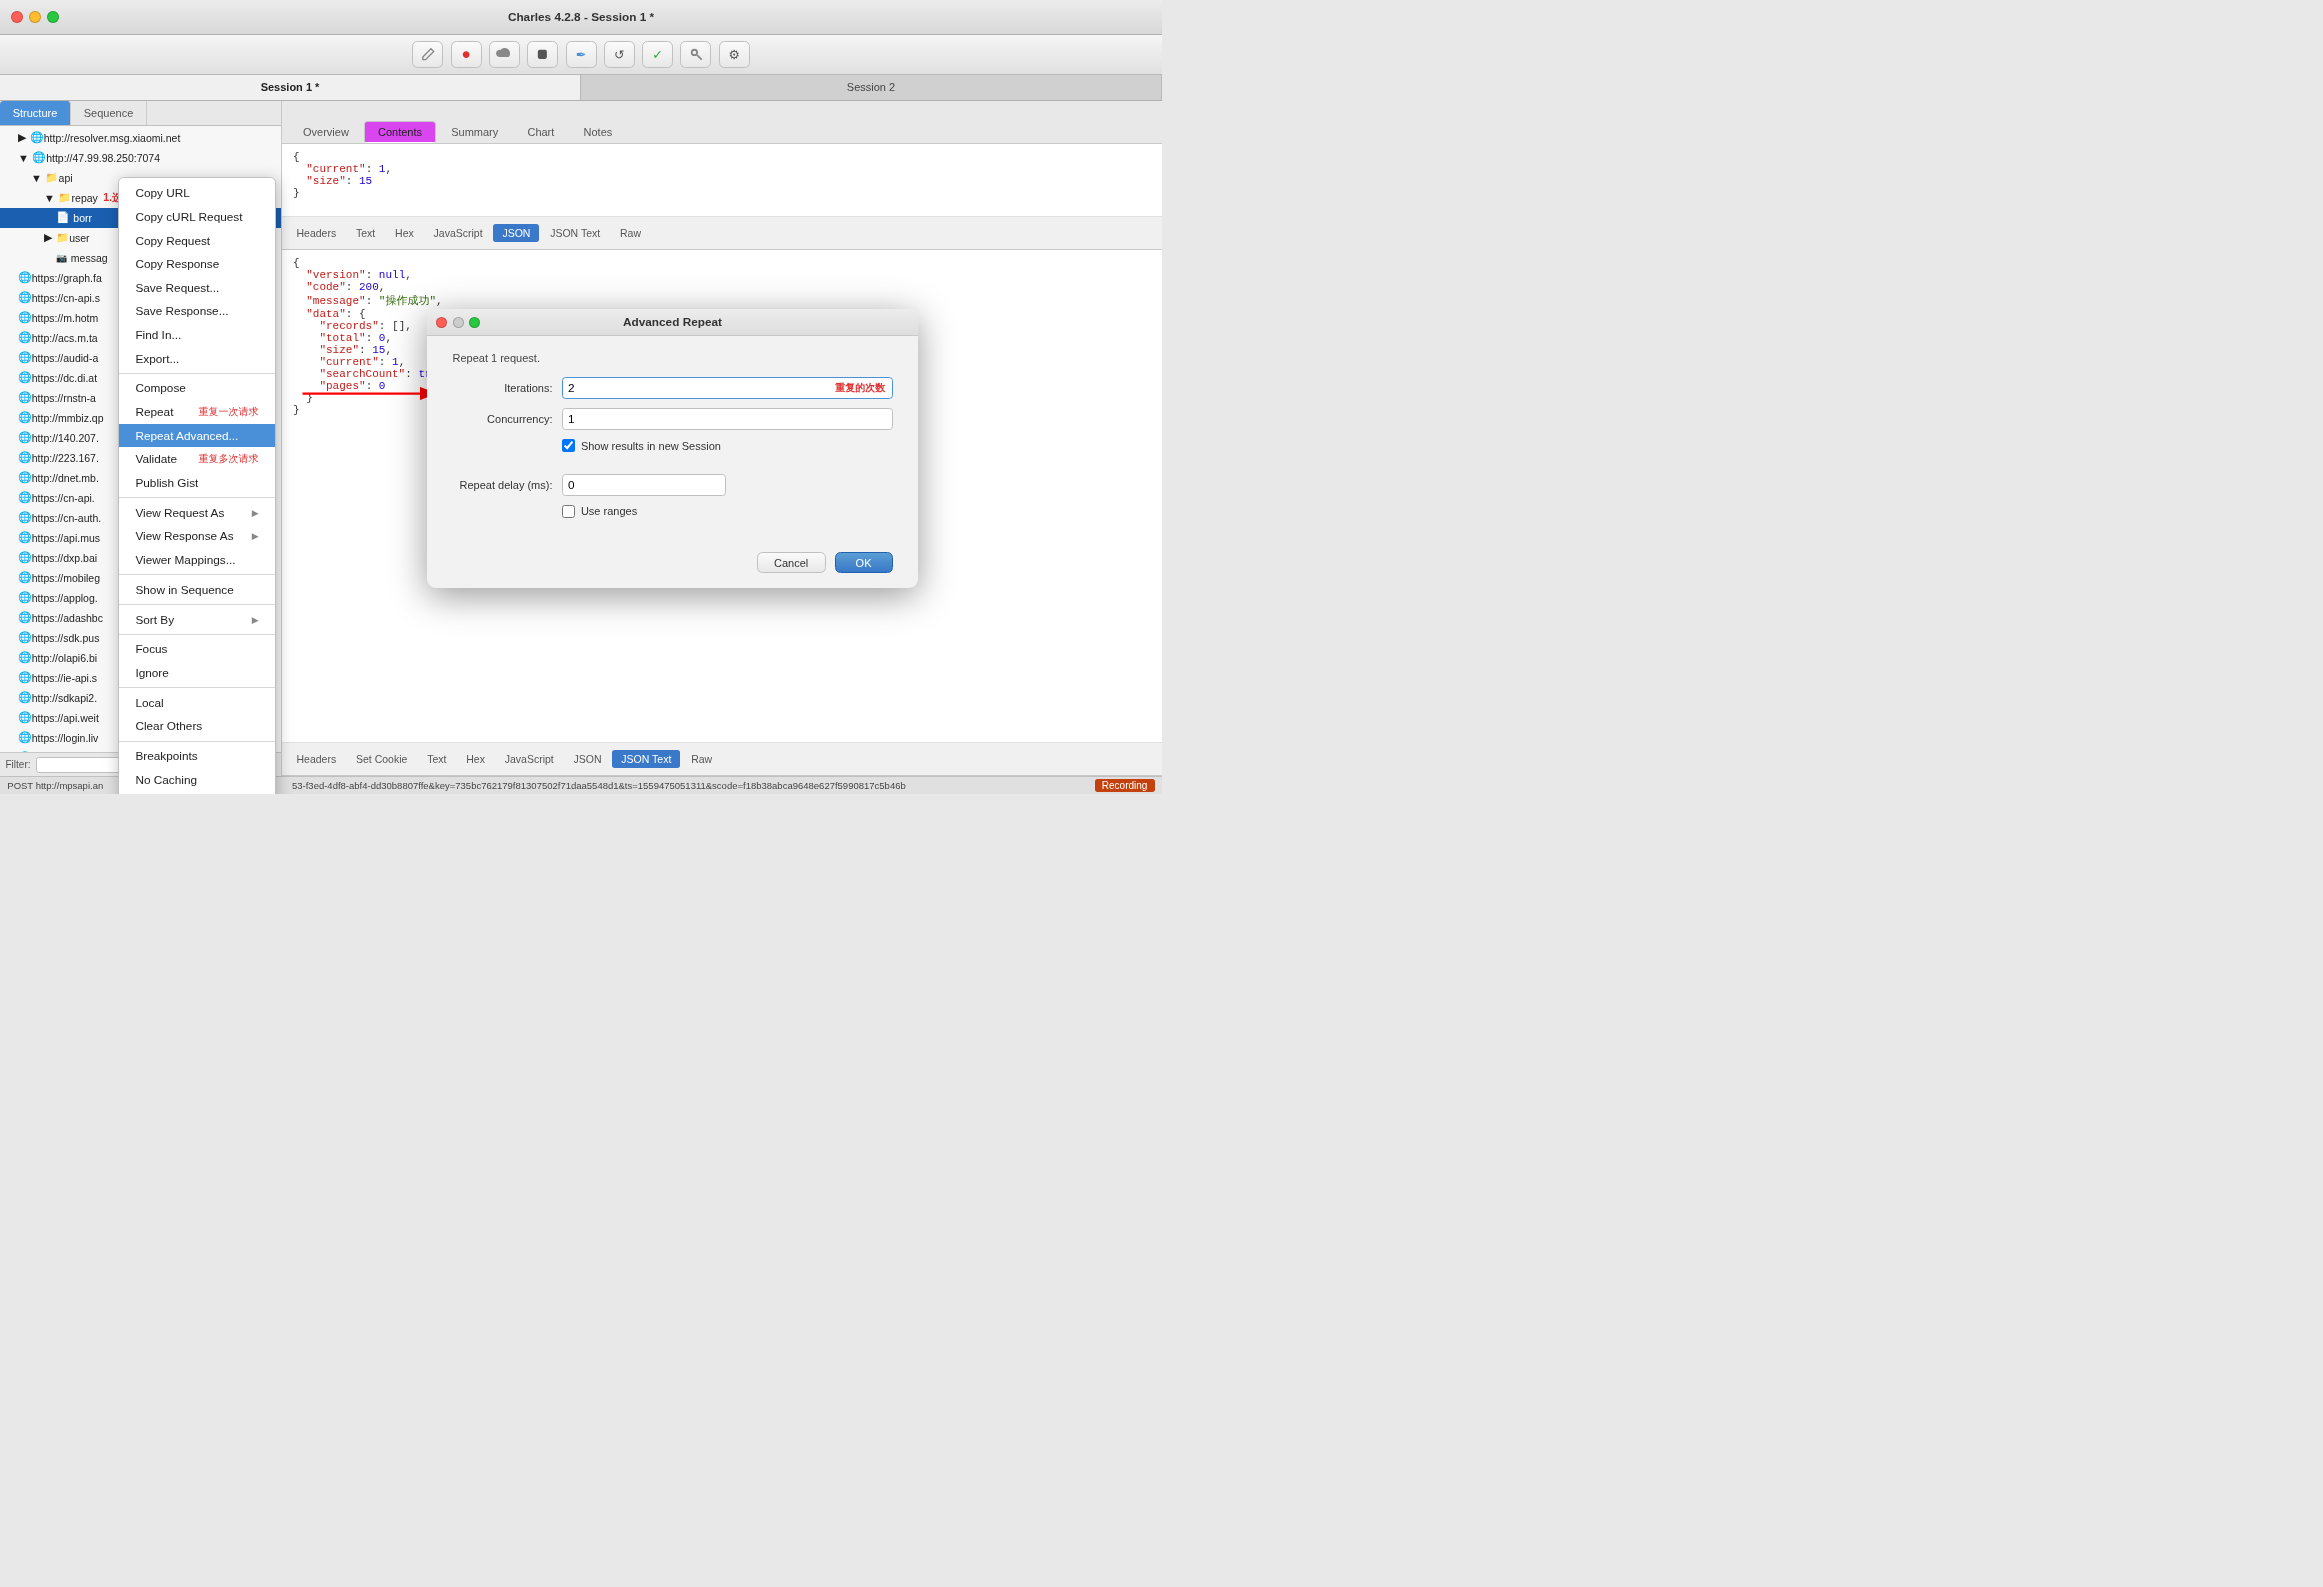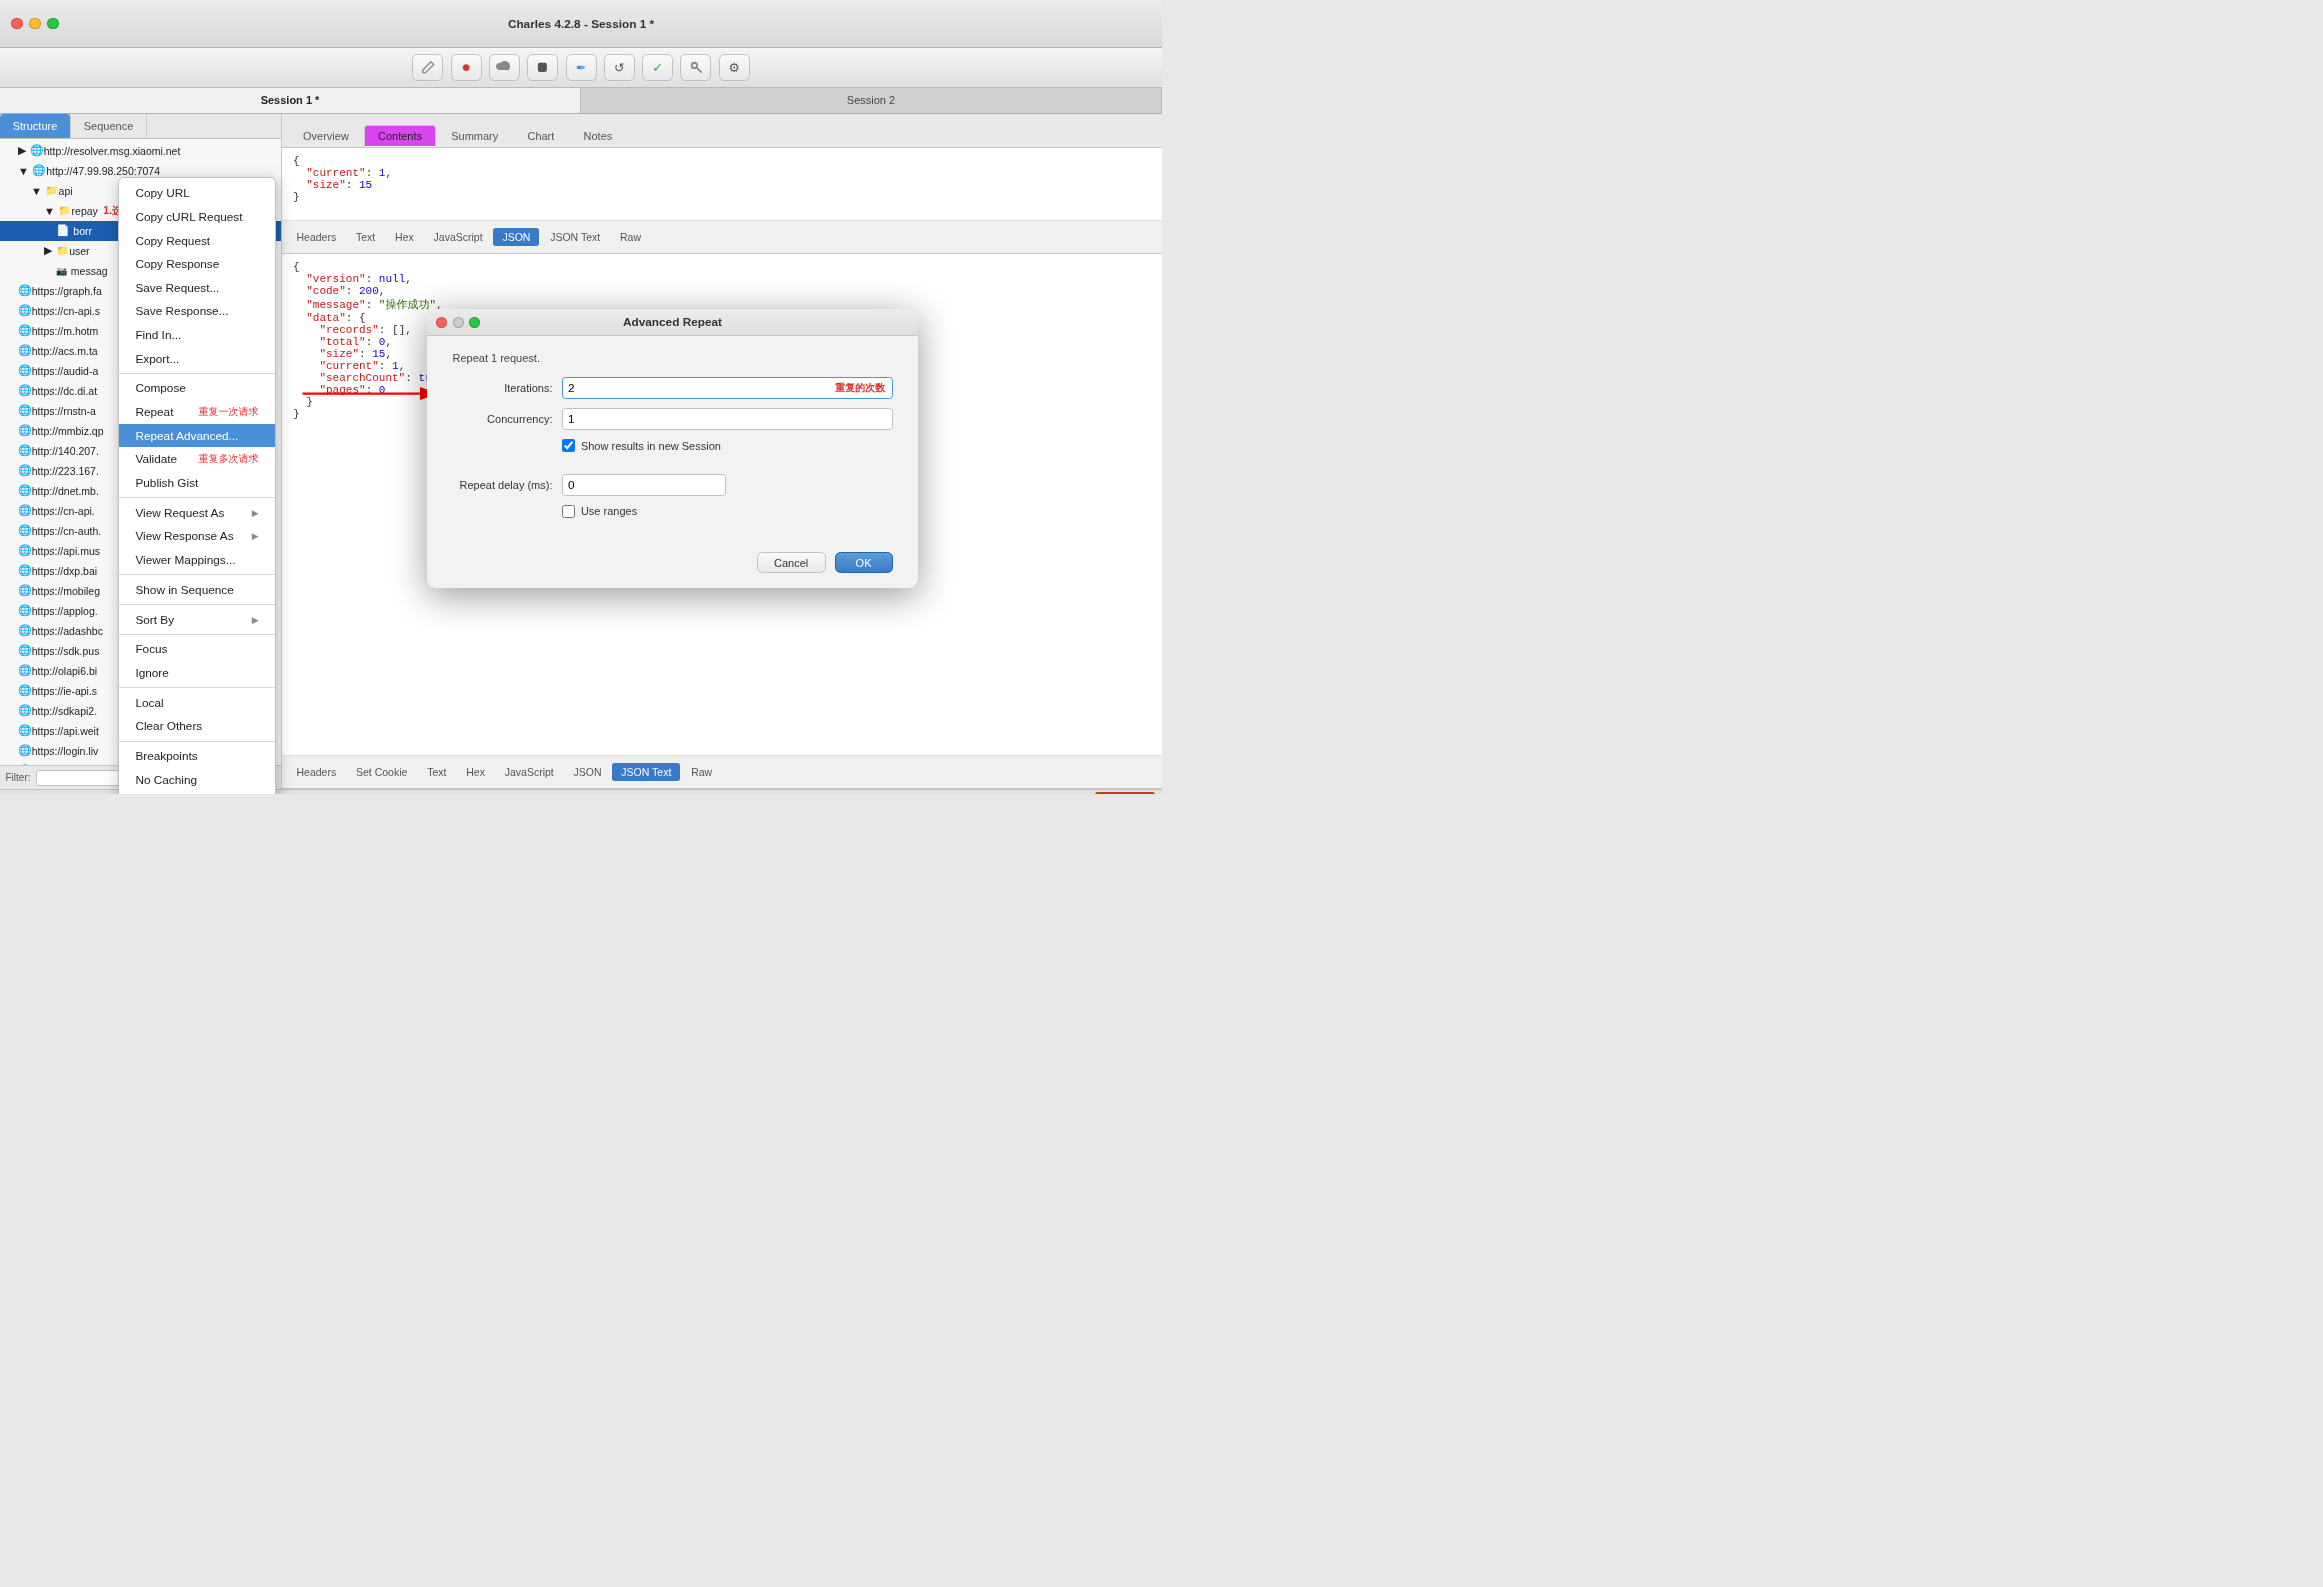--- a/index.html
+++ b/index.html
@@ -9,21 +9,21 @@
       background: #e8e8e8;
       width: 1162px;
       height: 794px;
       overflow: hidden;
       position: relative;
     }
 
     
     .title-bar {
       background: linear-gradient(to bottom, #ececec, #d8d8d8);
-      height: 48px;
+      height: 35px;
       display: flex;
       align-items: center;
       justify-content: center;
       position: relative;
       border-bottom: 0.9px solid #b0b0b0;
     }
     .title-bar-title {
       font-size: 11.8px;
       font-weight: 600;
       color: #333;
@@ -188,21 +188,21 @@
       flex-direction: column;
       background: #ffffff;
       overflow: hidden;
     }
 
     
     .content-tabs {
       display: flex;
       border-bottom: 0.9px solid #c8c8c8;
       background: #e8e8e8;
-      height: 34px;
+      height: 43px;
       align-items: flex-end;
       padding: 0 7.3px;
     }
     .content-tab {
       padding: 0 12.7px;
       height: 22px;
       display: flex;
       align-items: center;
       font-size: 11px;
       cursor: pointer;

